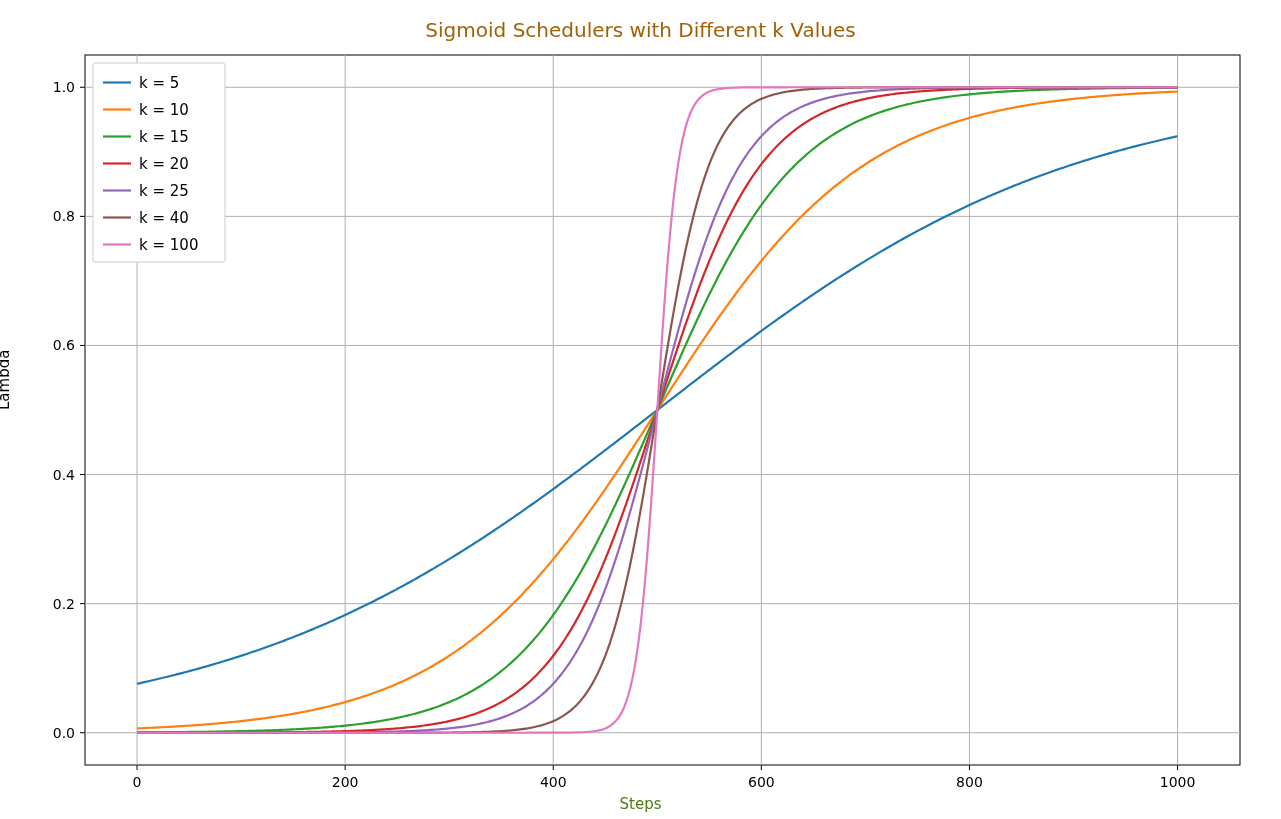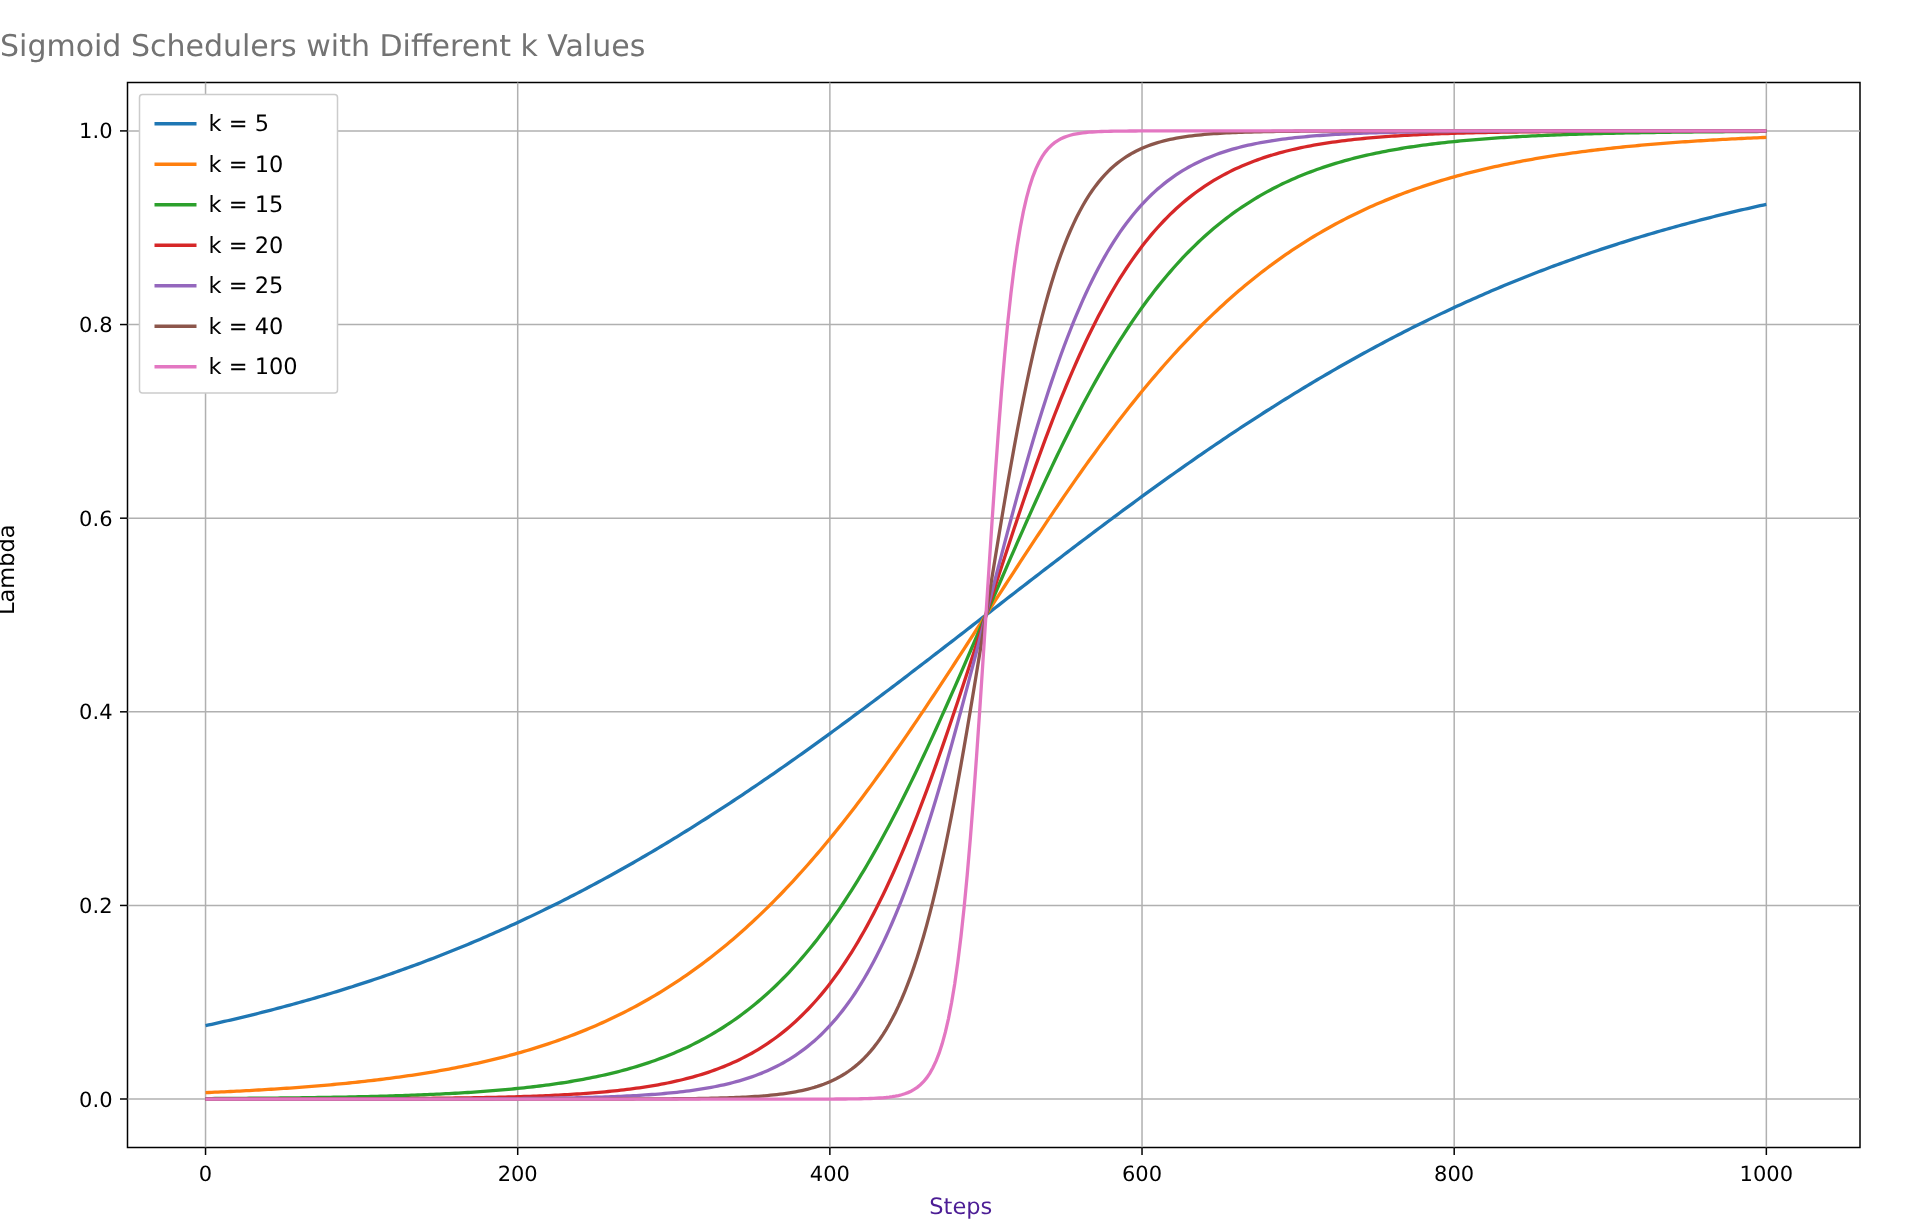--- a/index.html
+++ b/index.html
@@ -14,41 +14,41 @@
   .chart-container {
     position: relative;
     width: 1281px;
     height: 819px;
   }
   .title {
     position: absolute;
     top: 18px;
     left: 0;
     width: 100%;
-    text-align: left;
+    text-align: center;
     font-size: 20px;
-    color: #737373;
+    color: #a16207;
   }
   .ylabel {
     position: absolute;
     left: 4px;
     top: 50%;
     transform: translateY(-50%) rotate(-90deg);
     transform-origin: left center;
     font-size: 15px;
     color: #000;
   }
   .xlabel {
     position: absolute;
     bottom: 6px;
     left: 0;
     width: 100%;
     text-align: center;
     font-size: 15px;
-    color: #4c1d95;
+    color: #4d7c0f;
     margin-top: 11px;
   }
   svg { display: block; }
   .axis-line { stroke: #000; stroke-width: 1; fill: none; }
   .grid-line { stroke: #b0b0b0; stroke-width: 1; }
   .tick-label { font-size: 14px; fill: #000; }
   .legend-box { fill: #fff; stroke: #cccccc; stroke-width: 1; }
   .legend-text { font-size: 15px; fill: #000; }
   .series { fill: none; stroke-width: 2.2; }
 </style>

